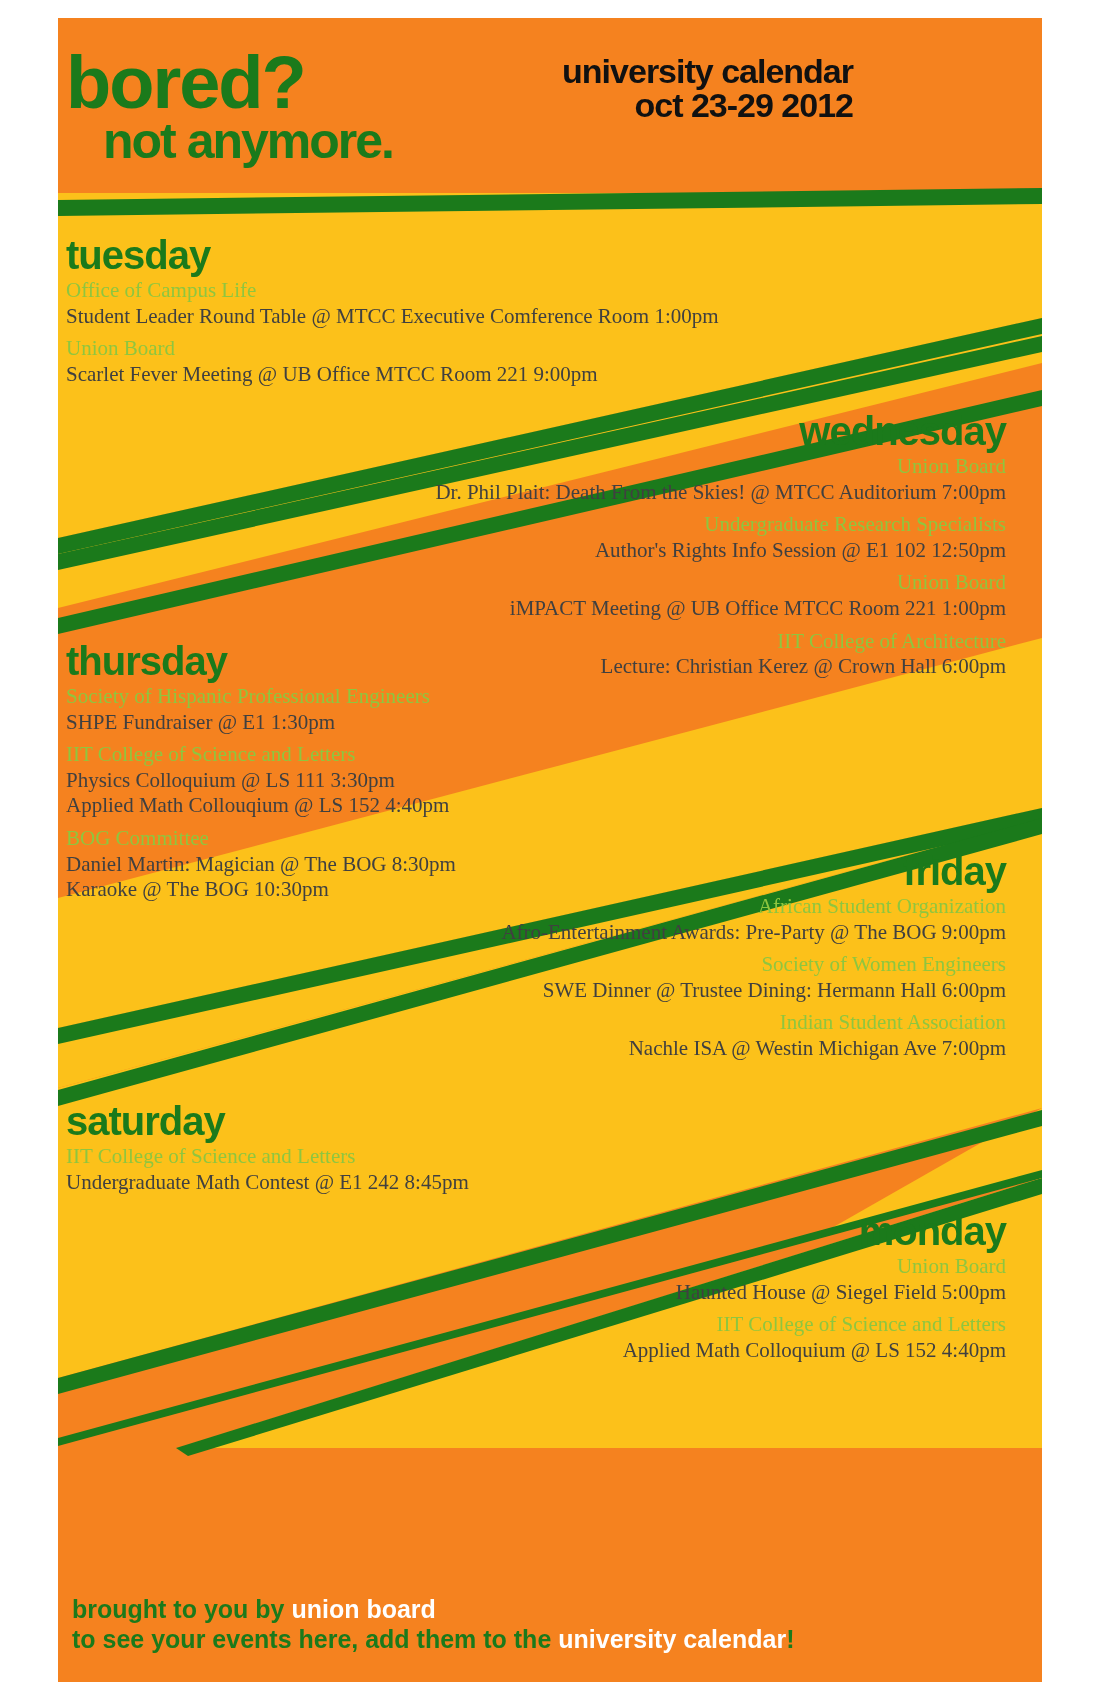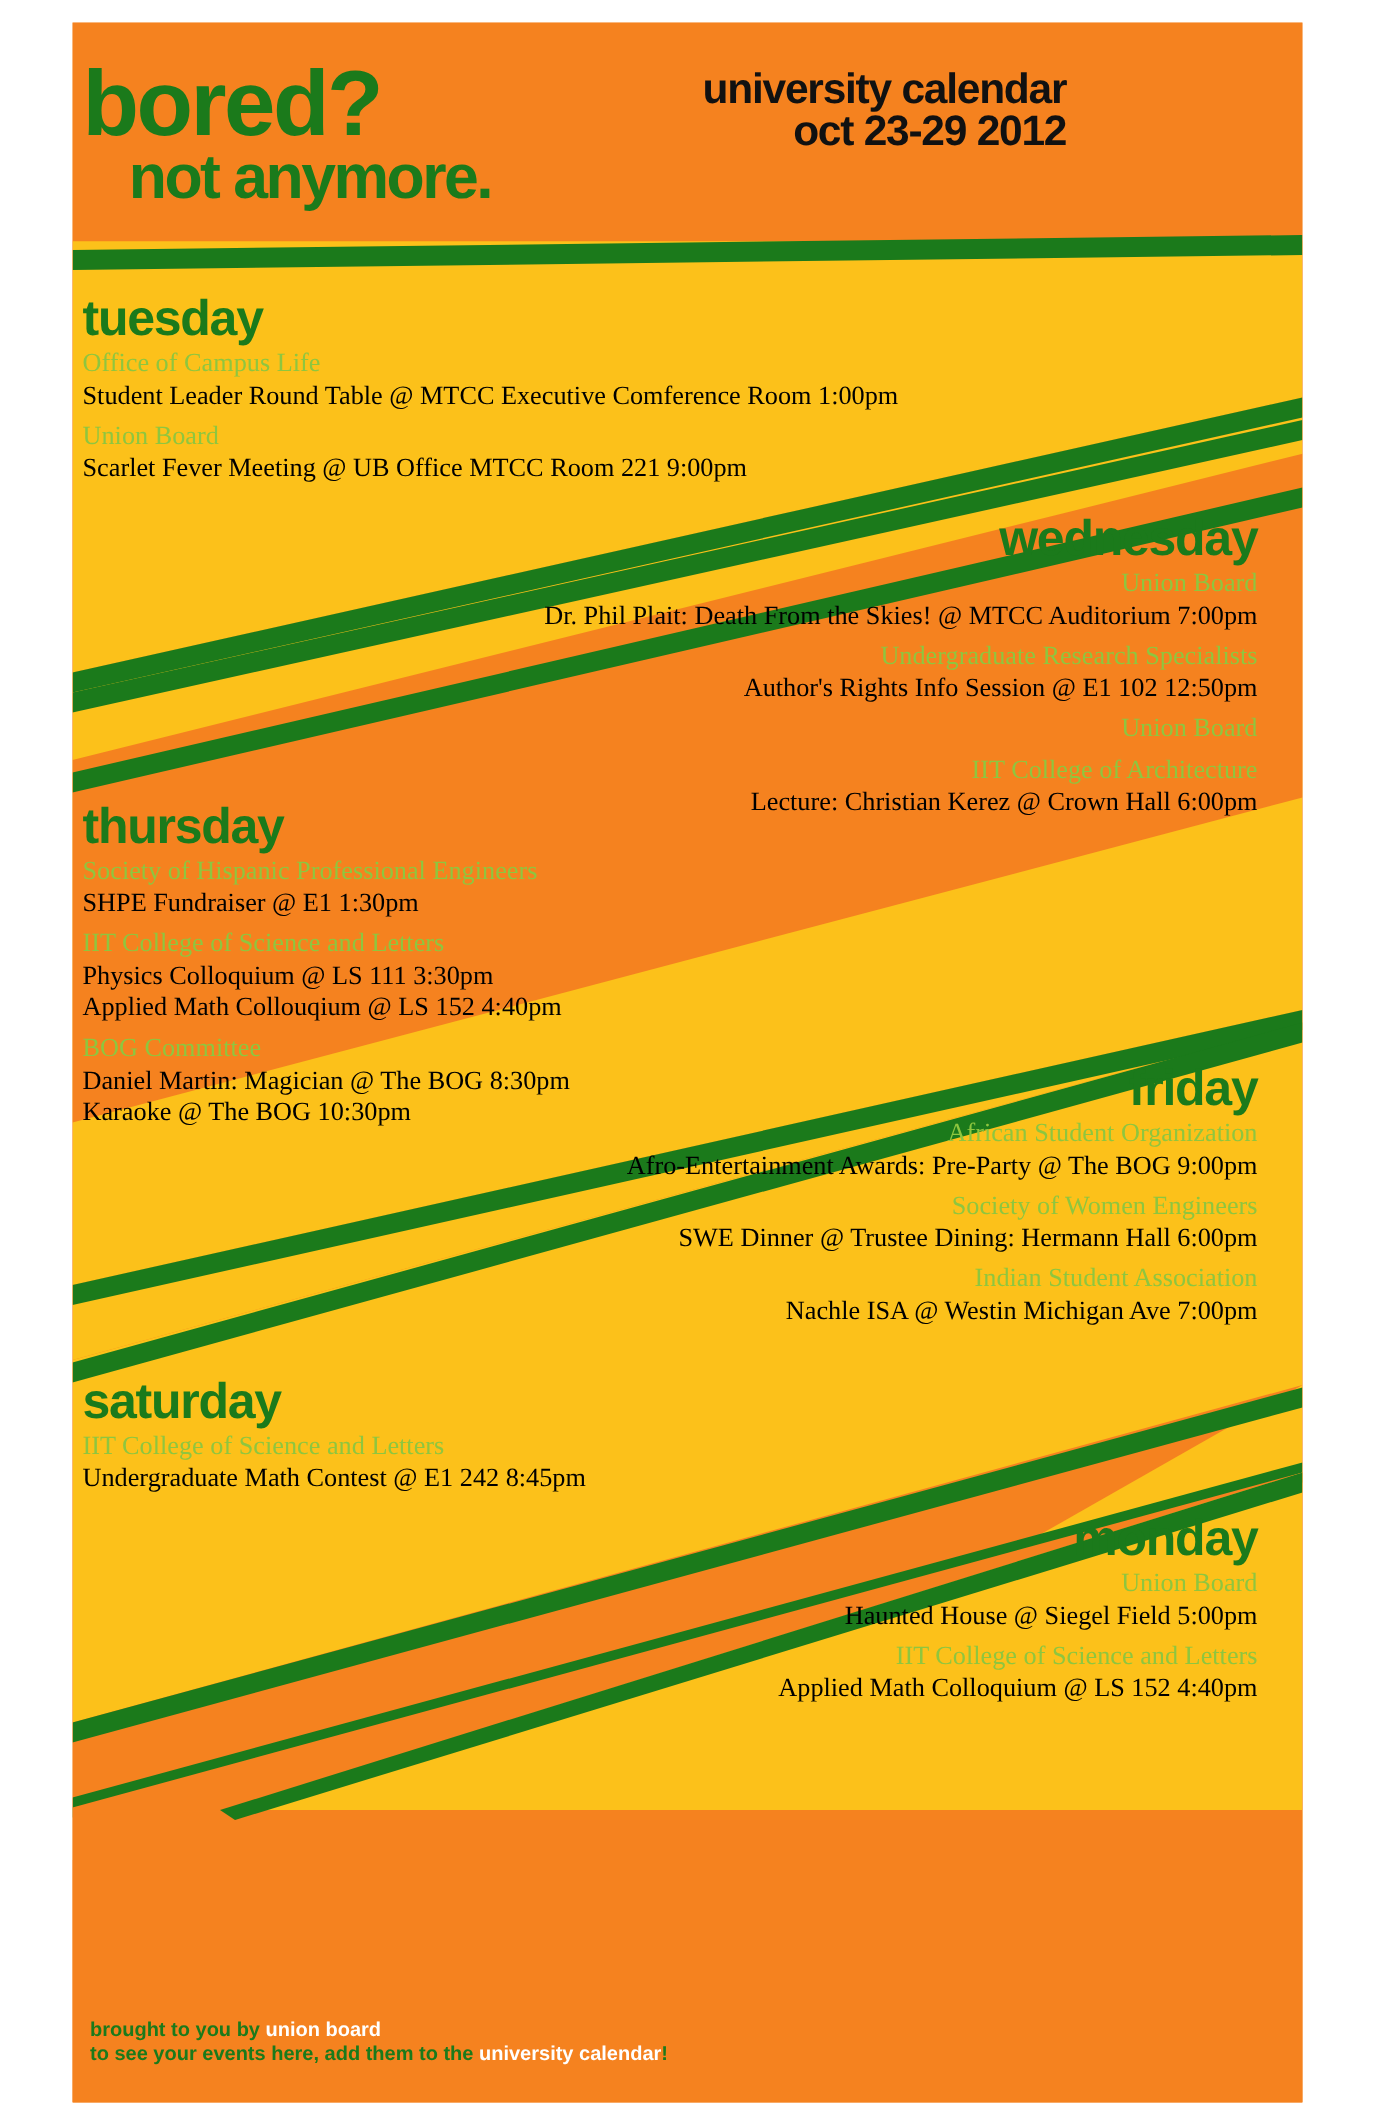--- a/index.html
+++ b/index.html
@@ -93,35 +93,35 @@
     margin-bottom: 2px;
   }
   .org {
     font-size: 21px;
     color: #8ec63f;
     line-height: 1.22;
     font-weight: normal;
   }
   .evt {
     font-size: 21px;
-    color: #000000;
+    color: #404040;
     line-height: 1.22;
   }
   .grp { margin-bottom: 7px; font-family: Liberation Serif, serif; }
 
   
   .footer {
     position: absolute;
     left: 14px;
     bottom: 28px;
     width: 950px;
     line-height: 1.18;
   }
   .footer .line {
-    font-size: 16px;
+    font-size: 25px;
     font-weight: bold;
     color: #1b7a1b;
   }
   .footer .em { color: #ffffff; }
 </style>
 </head>
 <body>
 
 <div id="poster">
   <div id="art">
@@ -182,20 +182,21 @@
         <div class="grp">
           <div class="org">Union Board</div>
           <div class="evt">Dr. Phil Plait: Death From the Skies! @ MTCC Auditorium 7:00pm</div>
         </div>
         <div class="grp">
           <div class="org">Undergraduate Research Specialists</div>
           <div class="evt">Author's Rights Info Session @ E1 102 12:50pm</div>
         </div>
         <div class="grp">
           <div class="org">Union Board</div>
+          <div class="evt">iMPACT Meeting @ UB Office MTCC Room 221 1:00pm</div>
         </div>
         <div class="grp">
           <div class="org">IIT College of Architecture</div>
           <div class="evt">Lecture: Christian Kerez @ Crown Hall 6:00pm</div>
         </div>
       </div>
 
       <div class="day left" style="top:622px;">
         <div class="day-title">thursday</div>
         <div class="grp">

